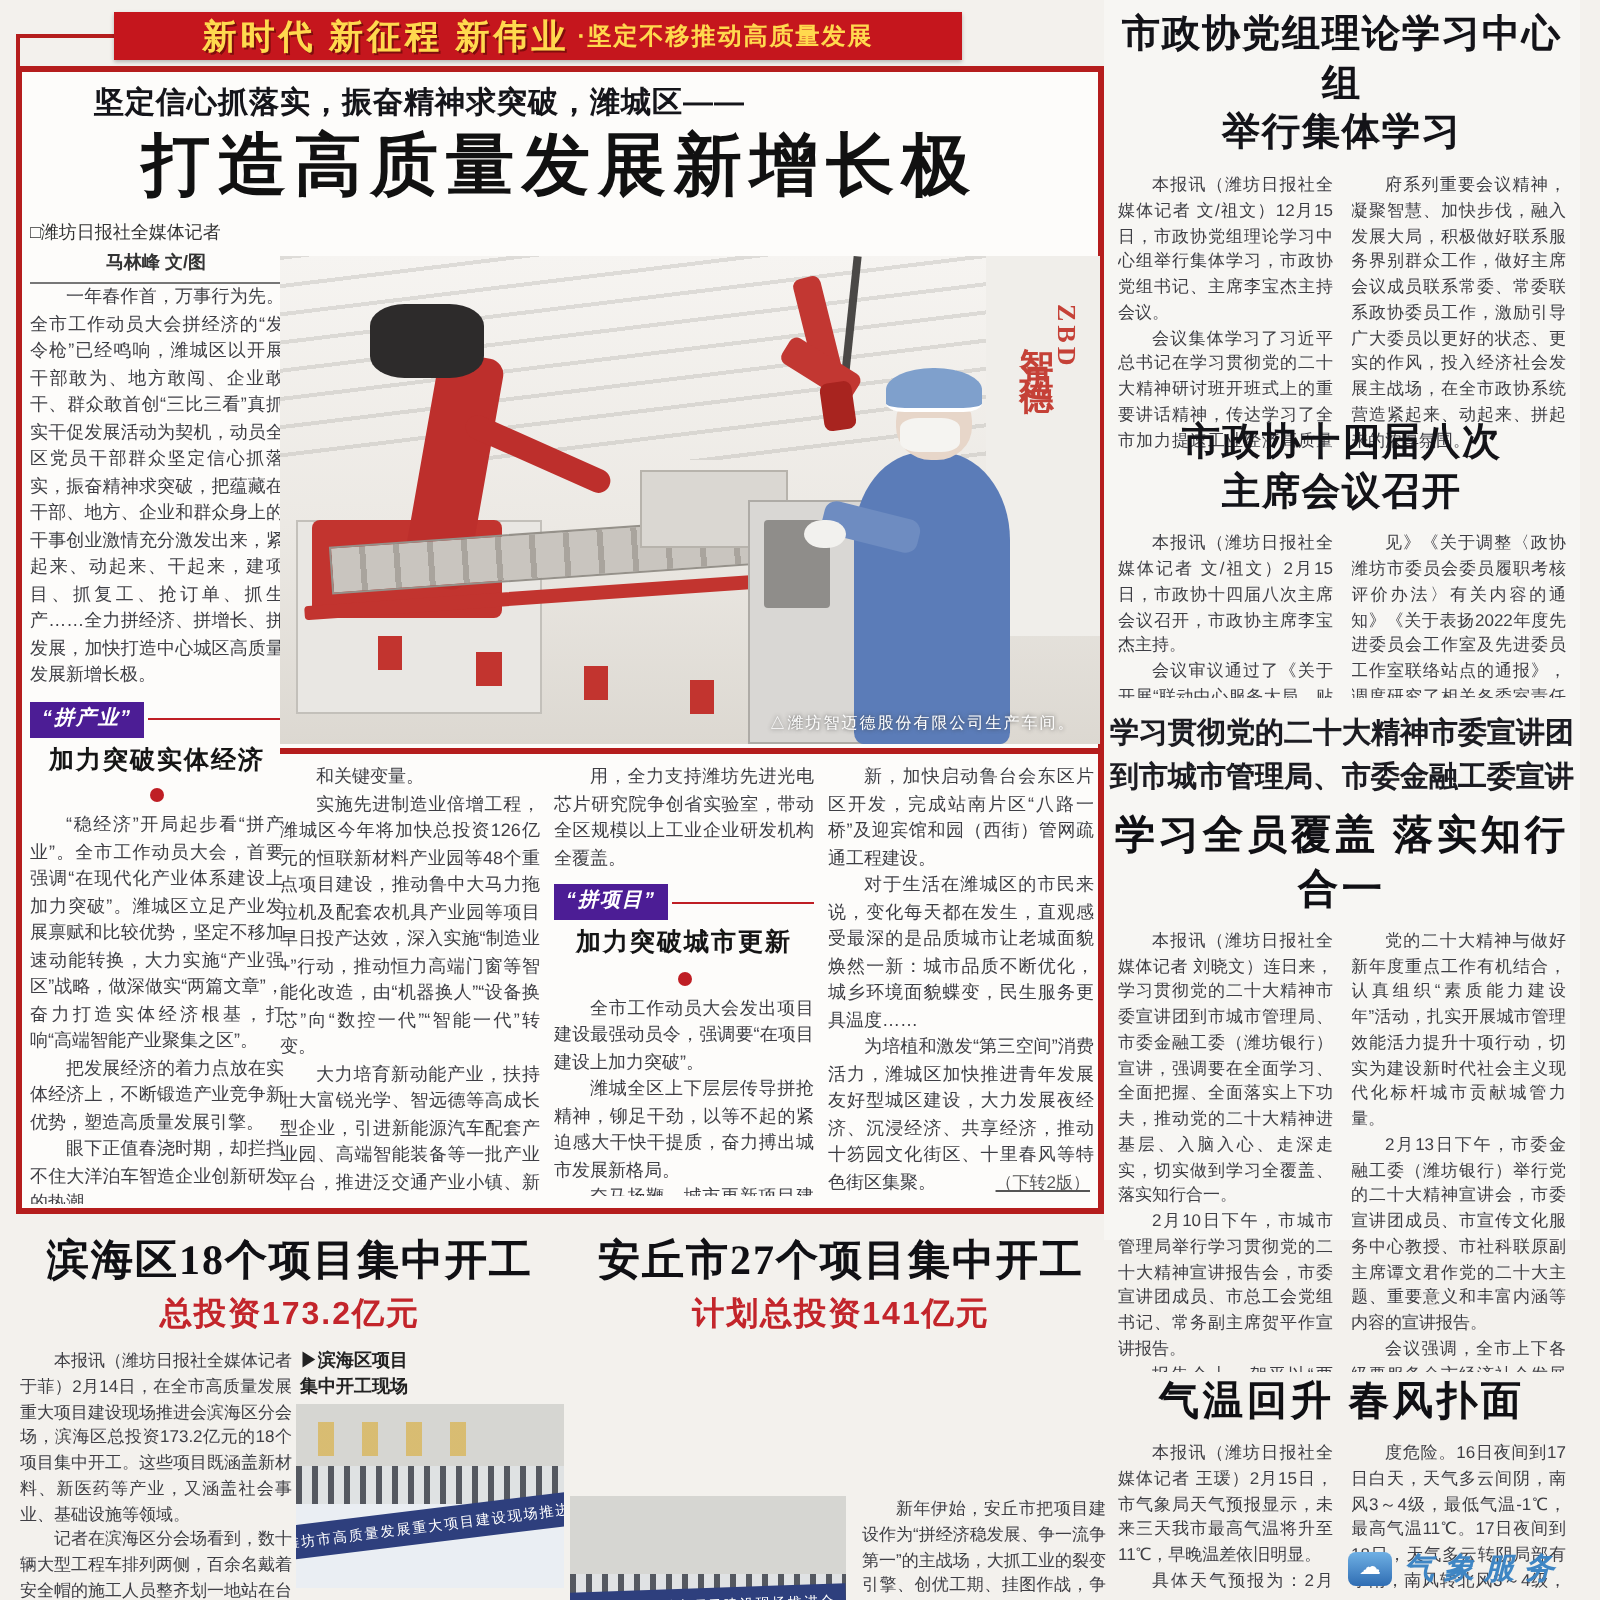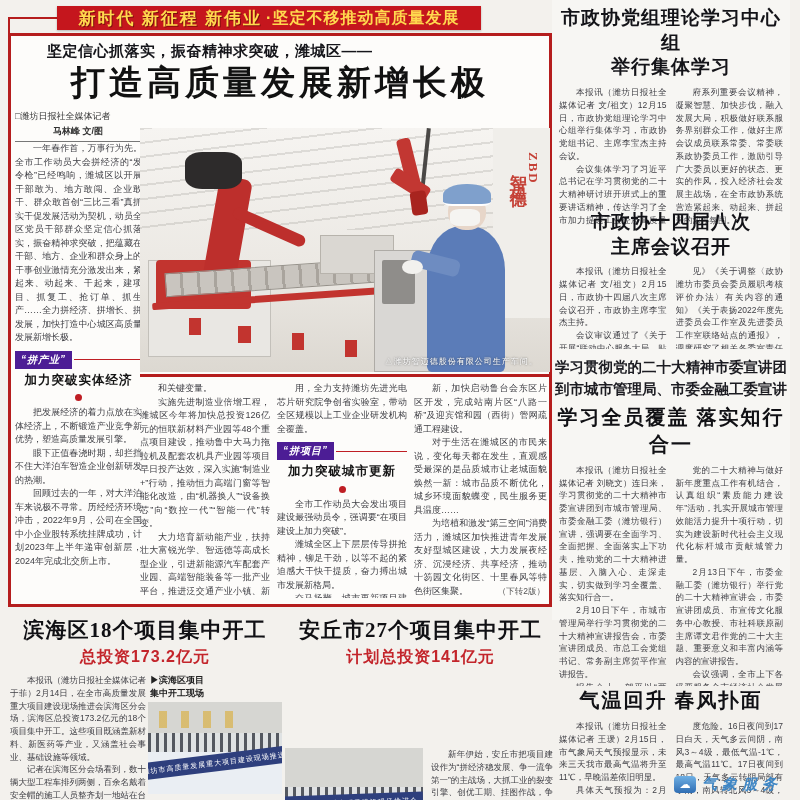--- a/index.html
+++ b/index.html
@@ -5,41 +5,41 @@
   html,body{margin:0;padding:0;background:#d8d6d2;}
   .page{position:relative;width:800px;height:800px;background:#f3f1ed;overflow:hidden;
         font-family:"Liberation Sans",sans-serif;color:#2e2e33;}
   .page *{box-sizing:border-box;}
 
   
   .top-banner{position:absolute;left:57px;top:6px;width:424px;height:24px;background:#c5161d;
               display:flex;align-items:center;justify-content:center;gap:4px;box-shadow:0 1px 2px rgba(0,0,0,.25);}
   .banner-main{color:#ffd94e;font-weight:900;font-size:17px;letter-spacing:2px;font-family:"Liberation Serif",serif;
                text-shadow:1px 1px 0 #7e0d0d;}
-  .banner-sub{color:#ffd94e;font-weight:bold;font-size:16px;letter-spacing:1px;text-align:right;}
+  .banner-sub{color:#ffd94e;font-weight:bold;font-size:12px;letter-spacing:1px;text-align:right;}
   .conn-h{position:absolute;left:8px;top:17px;width:51px;height:2px;background:#b51d1d;}
   .conn-v{position:absolute;left:8px;top:17px;width:2px;height:20px;background:#b51d1d;}
 
   
   .lead-box{position:absolute;left:8px;top:33px;width:548px;height:574px;background:#fdfcfa;
             border:3px solid #b51d1d;border-right-width:7px;}
   .kicker{position:absolute;left:36px;top:6px;font-size:15px;font-weight:bold;color:#15151a;letter-spacing:.5px;}
   .lead-headline{position:absolute;left:0;top:24px;width:100%;text-align:center;font-size:34px;font-weight:900;
                  color:#111;font-family:"Liberation Serif",serif;letter-spacing:4px;}
   .byline{position:absolute;left:4px;top:74px;width:126px;font-size:9px;color:#333;}
   .byline .b1{display:block;}
   .byline .b2{display:block;text-align:center;font-weight:bold;border-bottom:1px solid #777;padding:2px 0 3px;}
 
   .news-col{font-size:9px;line-height:1.5;text-align:justify;color:#3e3e44;overflow:hidden;}
   .news-col p{margin:0;text-indent:2em;}
   .lead-col1{position:absolute;left:4px;top:106px;width:127px;height:460px;}
   .lead-col2{position:absolute;left:129px;top:346px;width:130px;height:216px;}
   .lead-col3{position:absolute;left:266px;top:346px;width:130px;height:216px;}
   .lead-col4{position:absolute;left:403px;top:346px;width:133px;height:216px;}
-  .jump{position:absolute;right:2px;bottom:0;background:#fdfcfa;font-size:8.5px;color:#555;padding-left:4px;}
+  .jump{position:absolute;right:2px;bottom:0;background:#fdfcfa;font-size:8.5px;color:#555;padding-left:4px;text-decoration:underline;}
 
   .tag-row{display:flex;align-items:center;margin:6px 0 2px;}
   .tag{background:#4c1d95;color:#fff;font-size:10px;font-weight:bold;font-style:italic;
        padding:1px 6px 2px;letter-spacing:1px;white-space:nowrap;}
   .tag-line{flex:1;height:0;border-top:1px solid #bf1e24;margin-left:2px;}
   .subhead-row{display:flex;align-items:center;justify-content:center;gap:5px;margin:2px 0 5px;flex-direction:column;}
   .subhead{font-size:12.5px;font-weight:900;color:#151515;letter-spacing:1px;}
   .red-dot{width:7px;height:7px;background:#bf1e24;border-radius:50%;}
 
   
@@ -148,20 +148,21 @@
         </div>
       <div class="tag-row">
         <span class="tag">“拼产业”</span>
         <span class="tag-line"></span>
       </div>
       <div class="subhead-row">
         <span class="subhead">加力突破实体经济</span>
         <span class="red-dot"></span>
       </div>
       <div>
+          <p>“稳经济”开局起步看“拼产业”。全市工作动员大会，首要强调“在现代化产业体系建设上加力突破”。潍城区立足产业发展禀赋和比较优势，坚定不移加速动能转换，大力实施“产业强区”战略，做深做实“两篇文章”，奋力打造实体经济根基，打响“高端智能产业聚集之区”。</p>
           <p>把发展经济的着力点放在实体经济上，不断锻造产业竞争新优势，塑造高质量发展引擎。</p>
           <p>眼下正值春浇时期，却拦挡不住大洋泊车智造企业创新研发的热潮。</p>
           <p>回顾过去的一年，对大洋泊车来说极不寻常。历经经济环境冲击，2022年9月，公司在全国中小企业股转系统挂牌成功，计划2023年上半年递审创新层，2024年完成北交所上市。</p>
         </div>
     </div>
 
     <div class="lead-photo">
       <div class="roof"></div>
       <div class="ph-el r-base"></div>
       <div class="ph-el r-red-base"></div>

